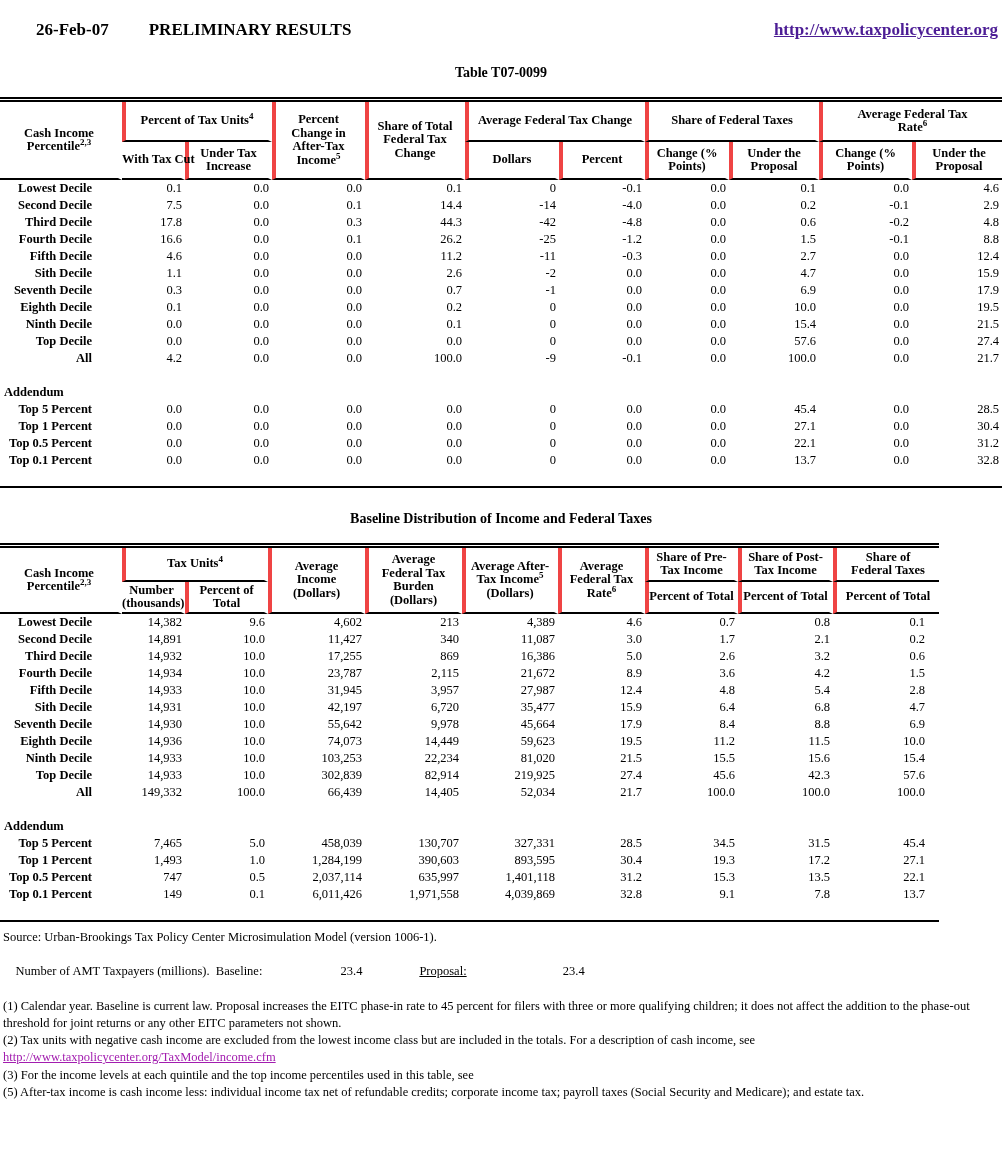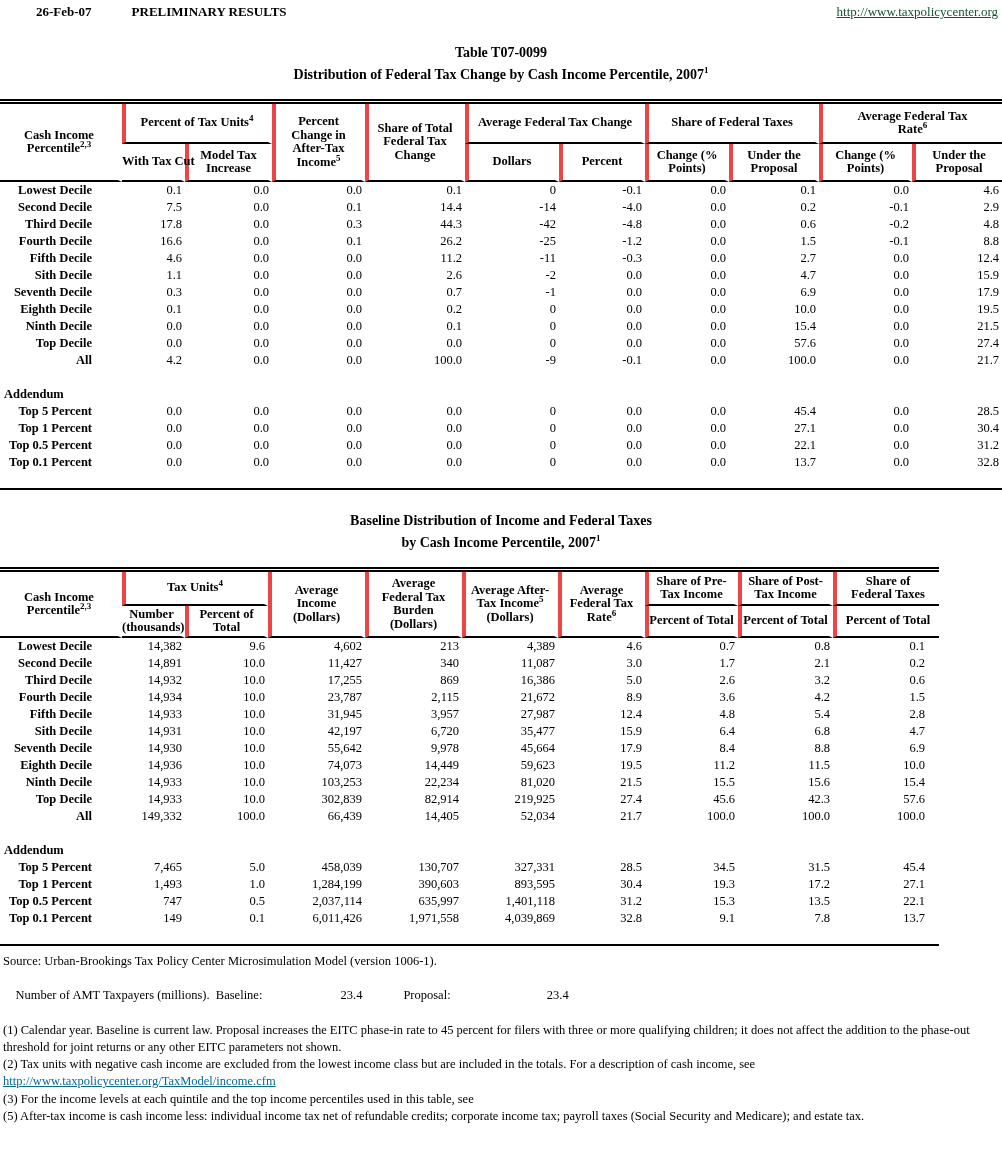--- a/index.html
+++ b/index.html
@@ -3,23 +3,23 @@
 <meta charset="utf-8">
 <style>
   html,body{margin:0;padding:0;background:#fff;}
   body{
     width:1002px;height:1166px;overflow:hidden;position:relative;
     font-family:"Liberation Serif","DejaVu Serif",serif;color:#000;
   }
   sup{font-size:9px;line-height:0;vertical-align:super;}
 
   
-  .page-header{display:flex;align-items:center;padding:4px 4px 0 36px;font-size:13px;font-weight:bold;}
+  .page-header{display:flex;align-items:center;padding:20px 4px 0 36px;font-size:17px;font-weight:bold;}
   .page-header .status{margin-left:40px;}
-  .page-header .site-link{margin-left:auto;font-weight:normal;color:#14532d;text-decoration:underline;}
+  .page-header .site-link{margin-left:auto;font-weight:bold;color:#4c1d95;text-decoration:underline;}
 
   
   .titles{margin-top:22px;text-align:center;font-size:14px;font-weight:bold;line-height:22px;}
   .titles2{margin-top:20px;text-align:center;font-size:14px;font-weight:bold;line-height:22px;}
 
   
   table.t{border-collapse:separate;border-spacing:0;table-layout:fixed;
           border-top:5px double #000;border-bottom:2px solid #000;margin-top:13px;}
   table.t1{width:1002px;}
   table.t2{width:939px;}
@@ -36,37 +36,36 @@
   .sec-label{font-weight:bold;text-align:left !important;padding-left:4px !important;margin-top:8px;}
   .spacer{height:15px;}
   .bottom-pad{height:17px;}
   .nowrap{white-space:nowrap;}
   .w74{width:74px;margin:0 auto;} .w90{width:90px;margin:0 auto;}
   .w60{width:62px;margin:0 auto;} .w76{width:76px;margin:0 auto;} .w88{width:88px;margin:0 auto;}
 
   
   .footer{margin-top:7px;padding-left:3px;font-size:12.5px;line-height:17.2px;}
   .footer div{white-space:pre-wrap;}
-  .footer a{color:#0369a1;text-decoration:underline;}
+  .footer a{color:#a21caf;text-decoration:underline;}
   .amt-baseline-val{display:inline-block;width:100px;text-align:right;}
-  .amt-proposal-label{display:inline-block;margin-left:41px;}
+  .amt-proposal-label{display:inline-block;margin-left:57px;text-decoration:underline;}
   .amt-proposal-val{display:inline-block;width:118px;text-align:right;}
 </style>
 </head>
 <body>
 
 <div class="page-header">
   <span>26-Feb-07</span>
   <span class="status">PRELIMINARY RESULTS</span>
   <span class="site-link">http://www.taxpolicycenter.org</span>
 </div>
 
 <div class="titles">
   <div>Table T07-0099</div>
-  <div><span>Distribution of Federal Tax Change by Cash Income Percentile, 2007</span><sup>1</sup></div>
 </div>
 
 <table class="t t1">
   <colgroup>
     <col style="width:122px">
       <col style="width:63px">
       <col style="width:87px">
       <col style="width:93px">
     <col style="width:100px">
       <col style="width:94px">
@@ -97,21 +96,21 @@
       <th colspan="2">
         <span class="nowrap">Share of Federal Taxes</span>
       </th>
       <th colspan="2">
         <span>Average Federal Tax</span><br>
         <span>Rate</span><sup>6</sup>
       </th>
     </tr>
     <tr>
       <th><span class="nowrap">With Tax Cut</span></th>
-      <th>Model Tax Increase</th>
+      <th>Under Tax Increase</th>
       <th>Dollars</th>
       <th>Percent</th>
       <th>Change (% Points)</th>
       <th>Under the Proposal</th>
       <th>Change (% Points)</th>
       <th>Under the Proposal</th>
     </tr>
   </thead>
   <tbody id="t1-body">
       <tr>
@@ -316,21 +315,20 @@
         <td>32.8</td>
       </tr>
       <tr>
         <td colspan="11" class="bottom-pad"></td>
       </tr>
     </tbody>
 </table>
 
 <div class="titles2">
   <div>Baseline Distribution of Income and Federal Taxes</div>
-  <div><span>by Cash Income Percentile, 2007</span><sup>1</sup></div>
 </div>
 
 <table class="t t2">
   <colgroup>
     <col style="width:122px">
       <col style="width:63px">
       <col style="width:83px">
       <col style="width:97px">
     <col style="width:97px">
       <col style="width:96px">

